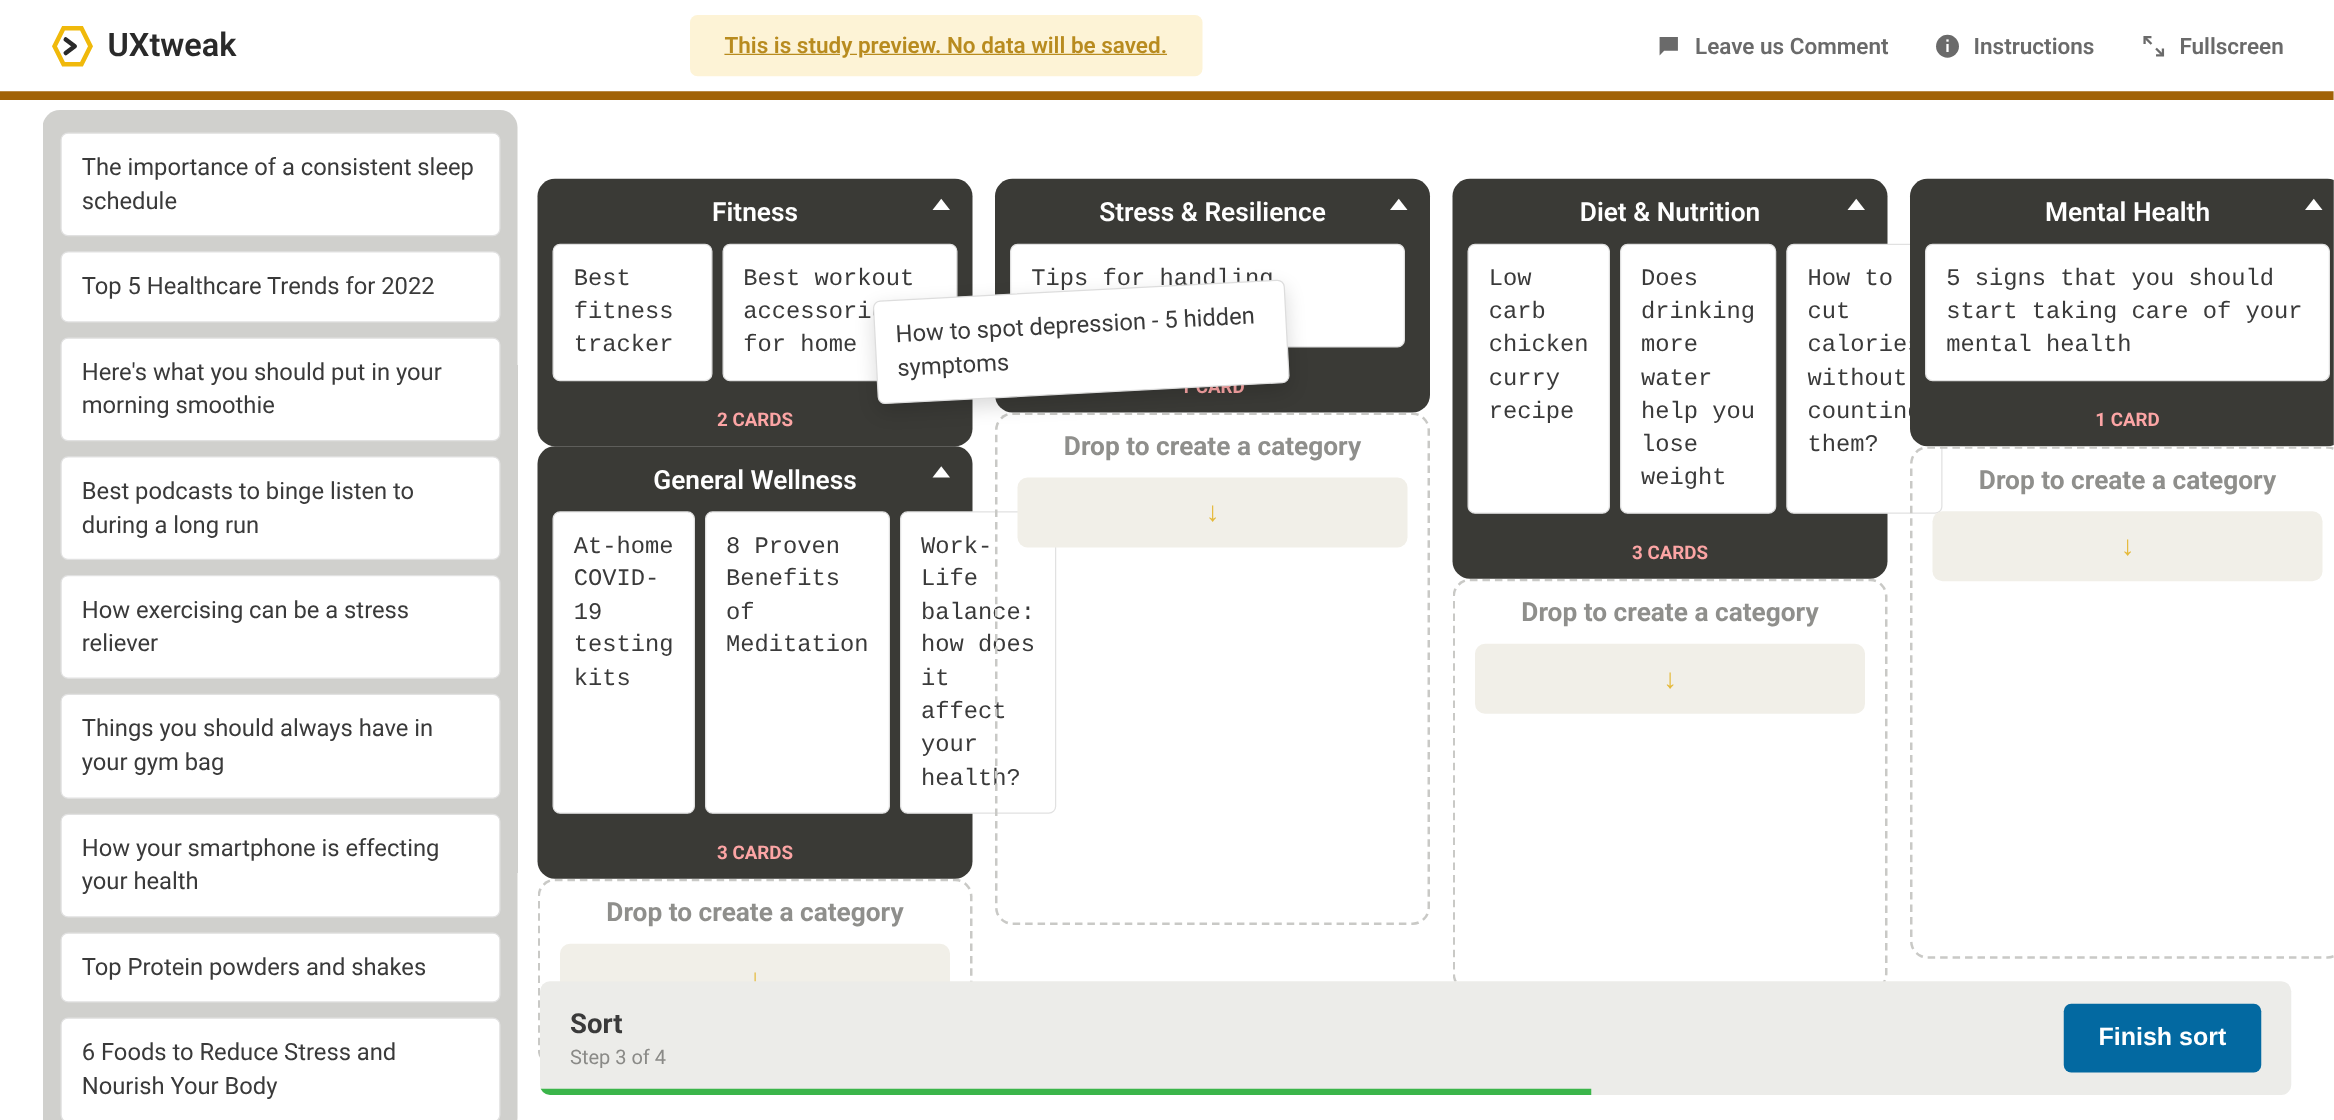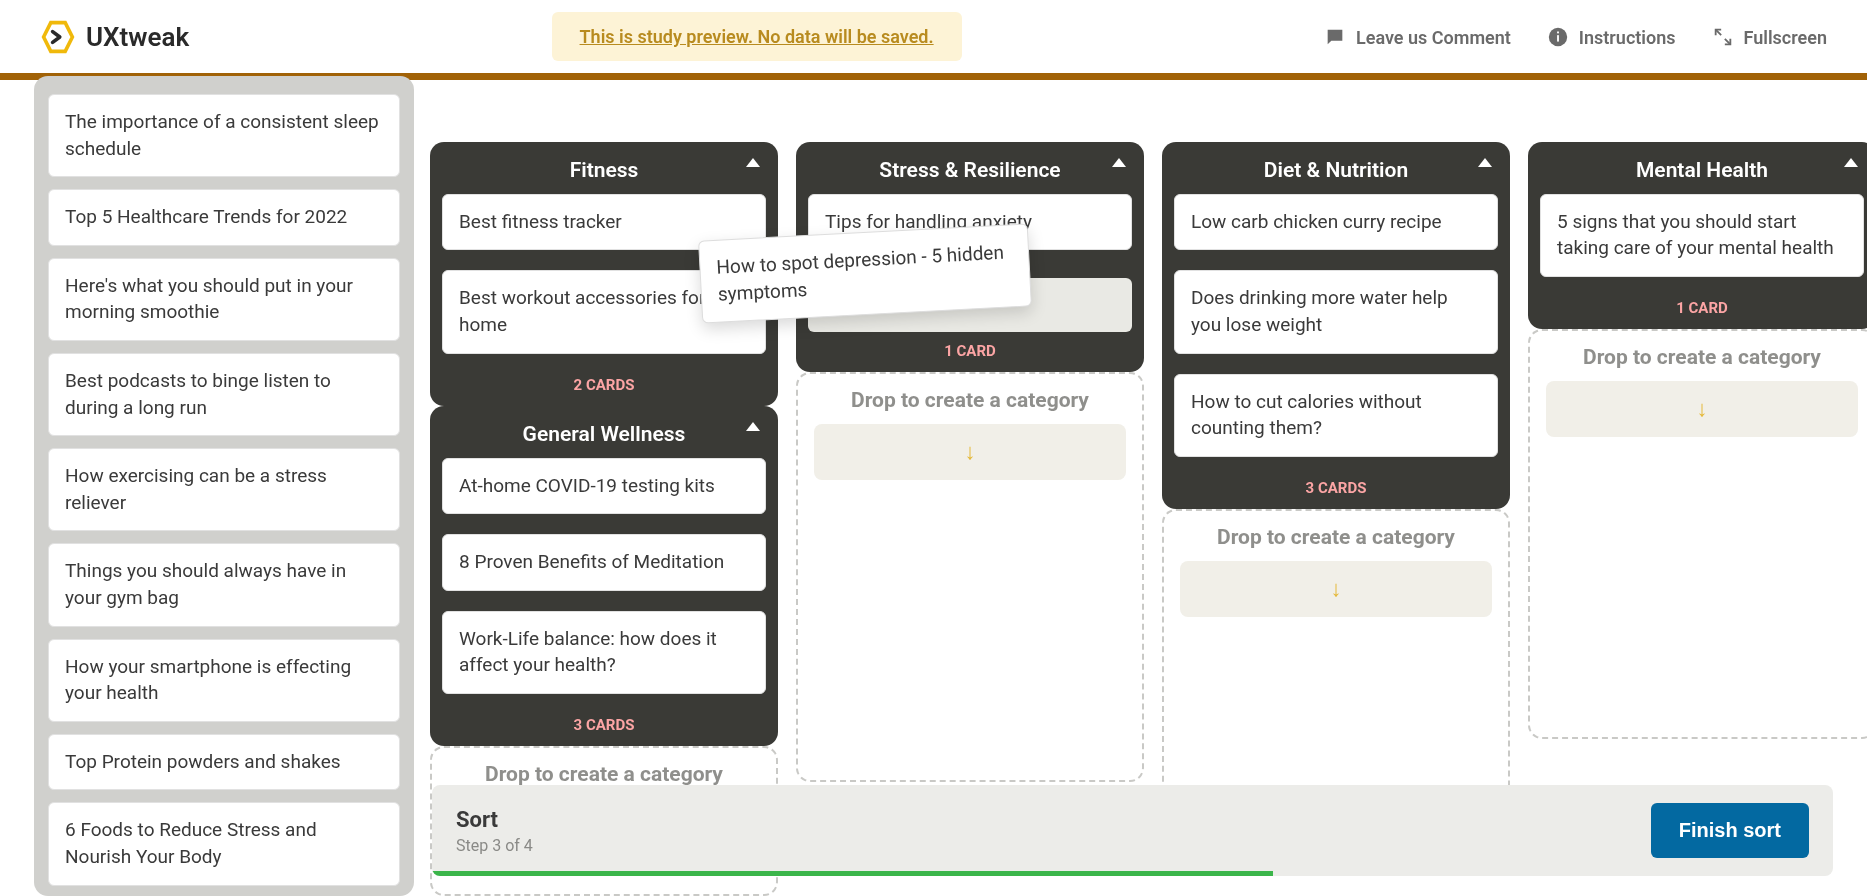--- a/index.html
+++ b/index.html
@@ -43,21 +43,21 @@
     display: flex; align-items: flex-end; gap: 10px;
     color: #6a6a6a; font-weight: 600; font-size: 18px;
     cursor: pointer;
   }
   .top-action svg { width: 22px; height: 22px; fill: #6a6a6a; }
 
   .workspace {
     display: flex;
     gap: 16px;
     padding: 20px 34px 0 34px;
-    align-items: flex-end;
+    align-items: center;
     height: calc(100% - 80px);
   }
   .unsorted-panel {
     background: #d0d0cd;
     border-radius: 14px;
     width: 380px;
     padding: 18px 14px;
     flex-shrink: 0;
     height: 820px;
     overflow: auto;
@@ -102,21 +102,21 @@
   .cat-collapse {
     position: absolute;
     right: 6px;
     top: 6px;
     width: 0; height: 0;
     border-left: 7px solid transparent;
     border-right: 7px solid transparent;
     border-bottom: 9px solid #fff;
     cursor: pointer;
   }
-  .cat-cards { display: flex; flex-direction: column; gap: 8px; }
+  .cat-cards { display: flex; gap: 8px; font-family: Liberation Mono, monospace; }
   .cat-footer {
     color: #fca5a5;
     font-size: 15px;
     font-weight: 700;
     text-align: center;
     padding: 10px 0 12px 0;
   }
   .drop-zone {
     border: 2px dashed #c9c9c6;
     border-radius: 14px;

